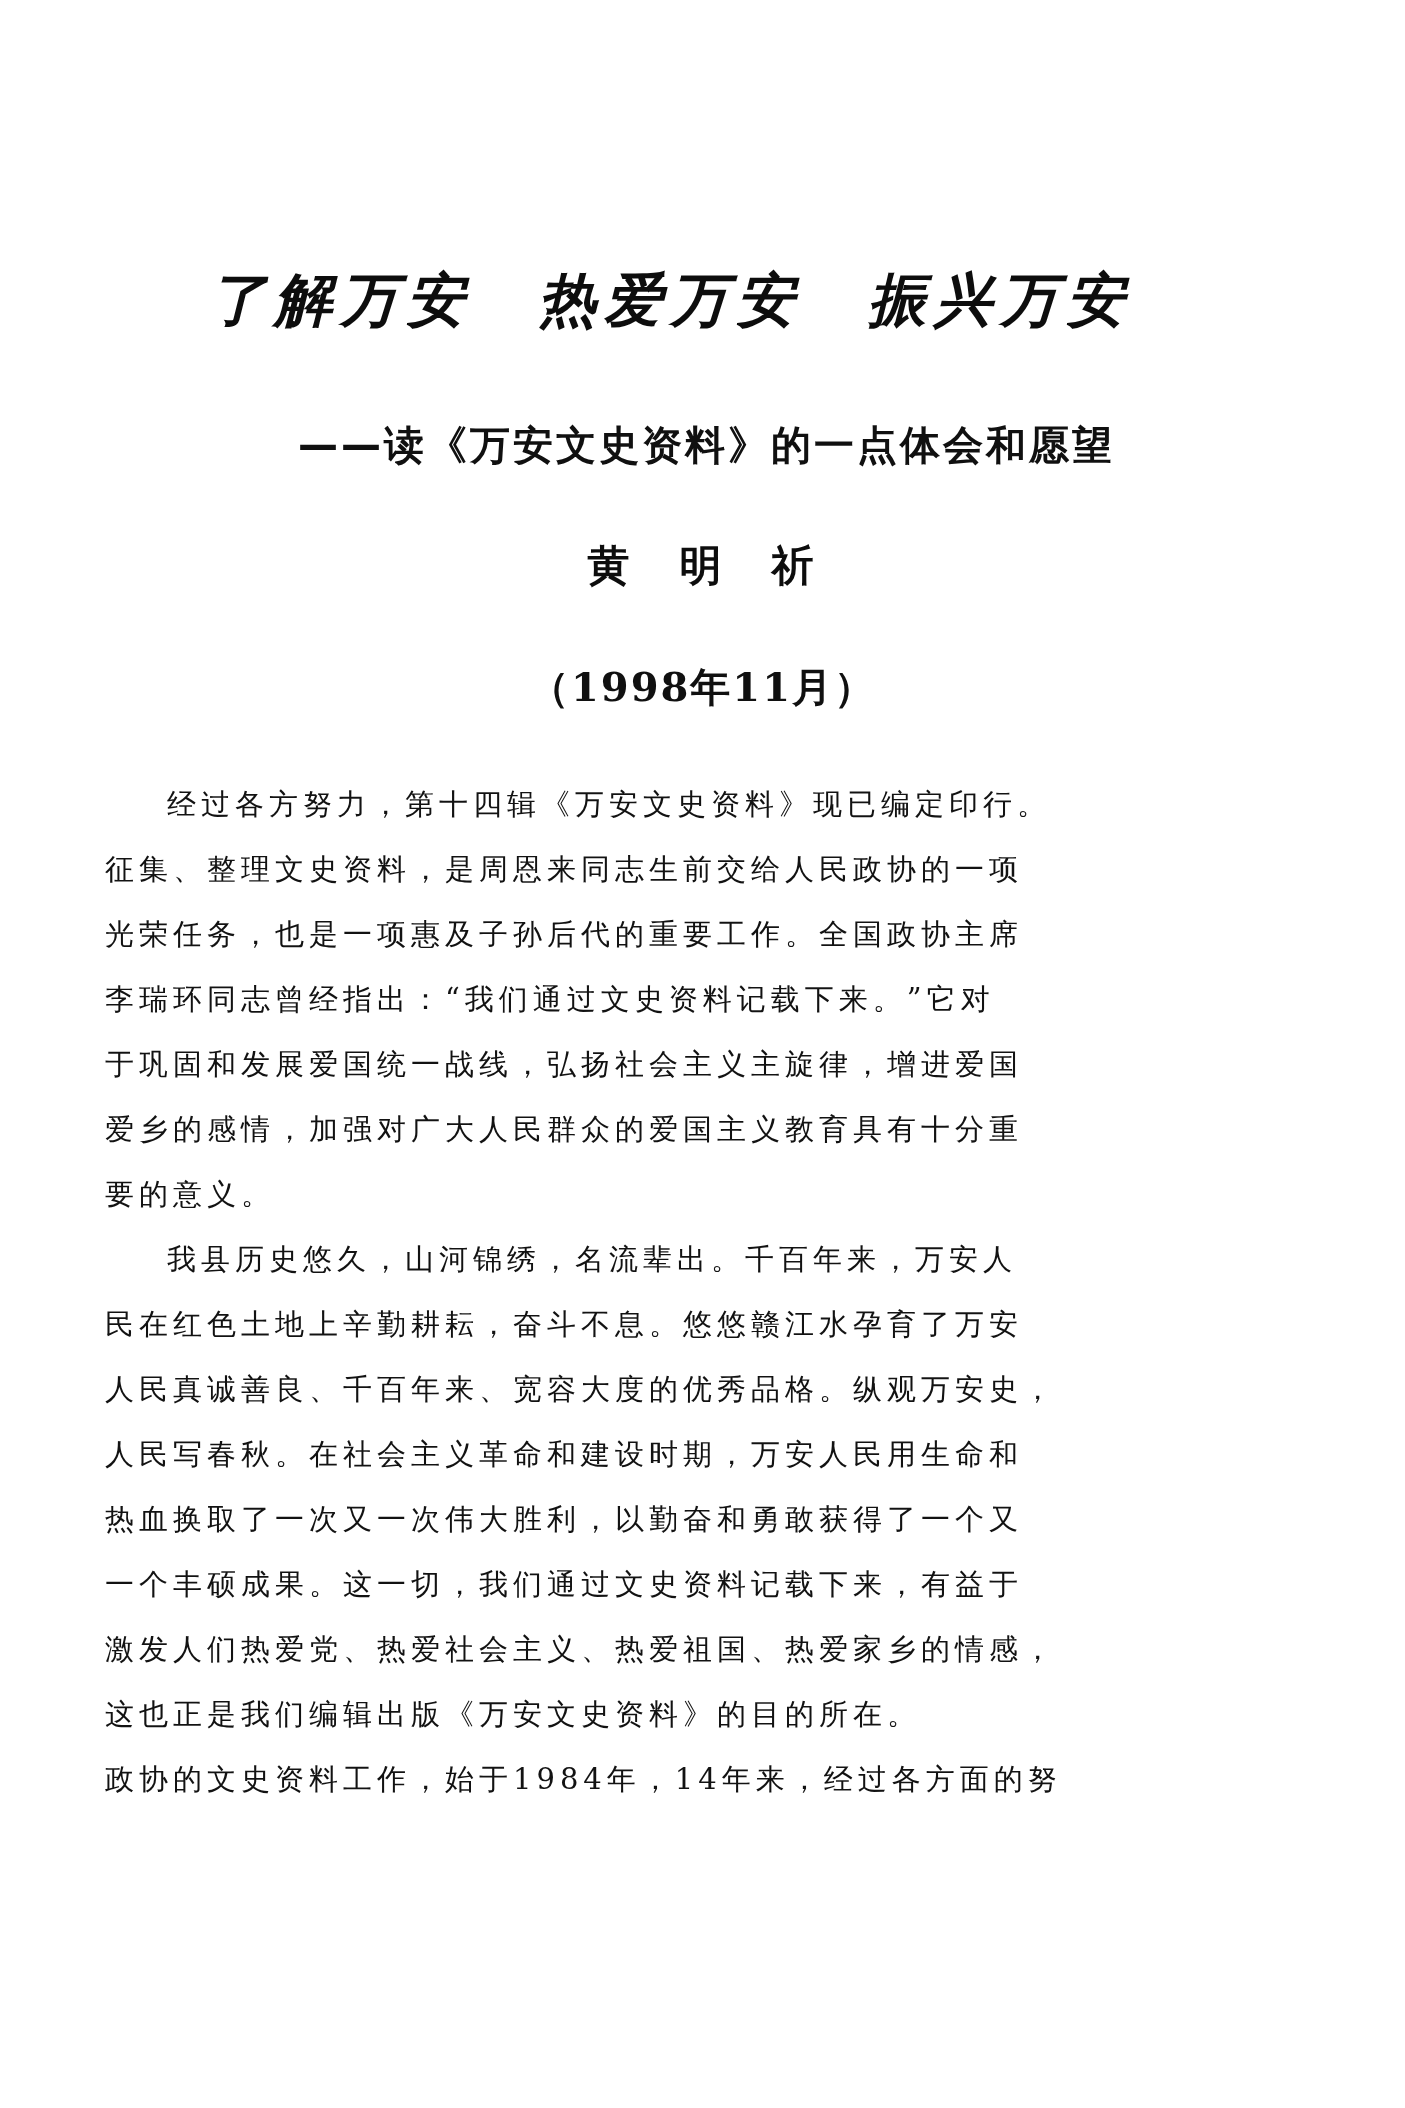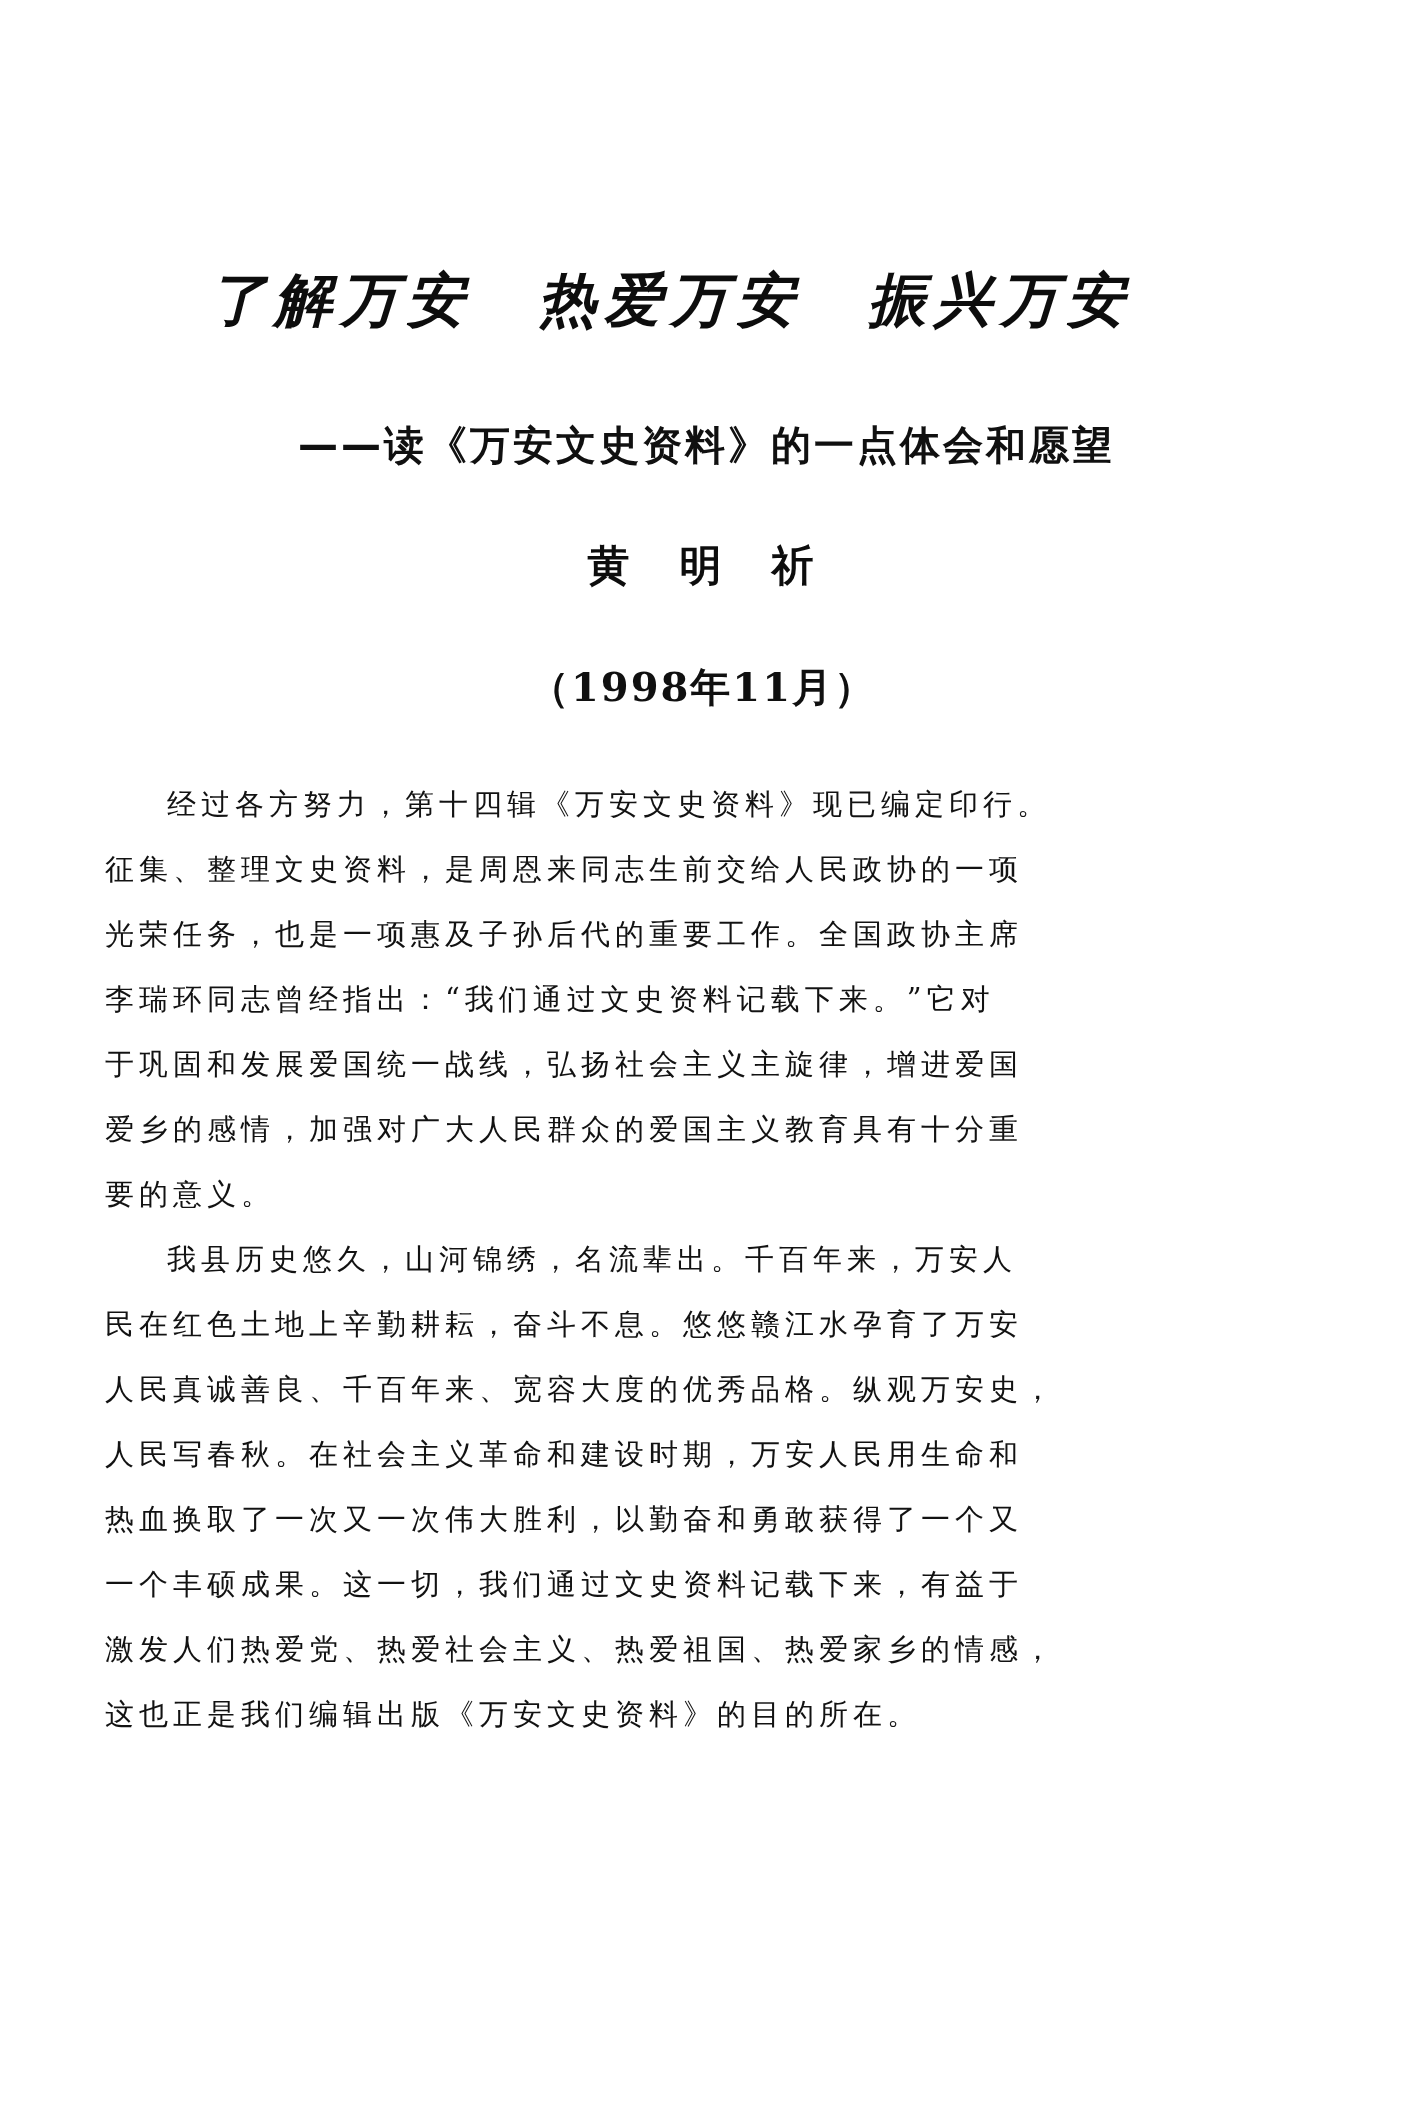--- a/index.html
+++ b/index.html
@@ -107,14 +107,15 @@
       <div class="line">爱乡的感情，加强对广大人民群众的爱国主义教育具有十分重</div>
       <div class="line">要的意义。</div>
       <div class="line indent">我县历史悠久，山河锦绣，名流辈出。千百年来，万安人</div>
       <div class="line">民在红色土地上辛勤耕耘，奋斗不息。悠悠赣江水孕育了万安</div>
       <div class="line">人民真诚善良、千百年来、宽容大度的优秀品格。纵观万安史，</div>
       <div class="line">人民写春秋。在社会主义革命和建设时期，万安人民用生命和</div>
       <div class="line">热血换取了一次又一次伟大胜利，以勤奋和勇敢获得了一个又</div>
       <div class="line">一个丰硕成果。这一切，我们通过文史资料记载下来，有益于</div>
       <div class="line">激发人们热爱党、热爱社会主义、热爱祖国、热爱家乡的情感，</div>
       <div class="line">这也正是我们编辑出版《万安文史资料》的目的所在。</div>
+      <div class="line">政协的文史资料工作，始于1984年，14年来，经过各方面的努</div>
     </div>
 </div>
 
 </body></html>

